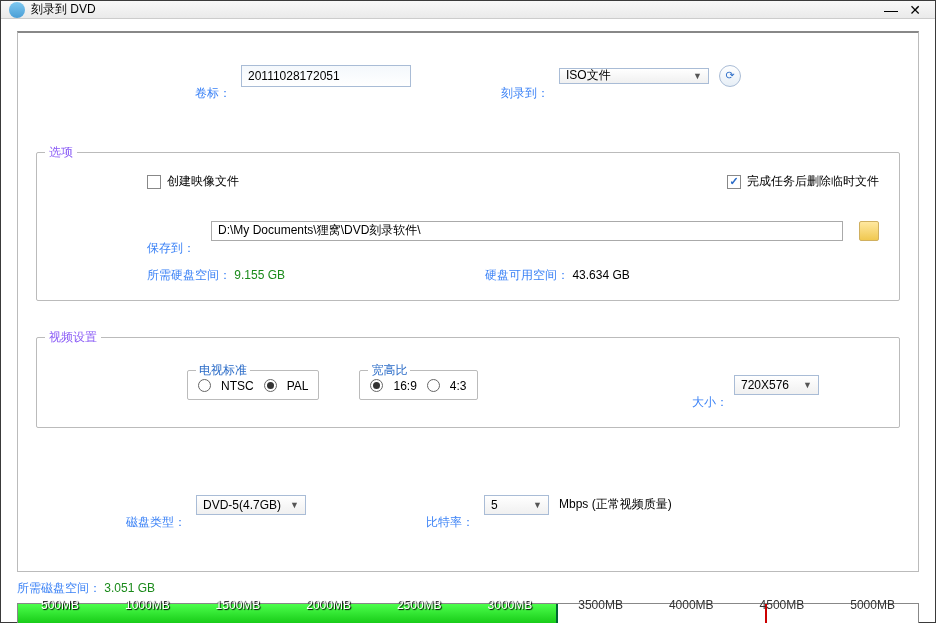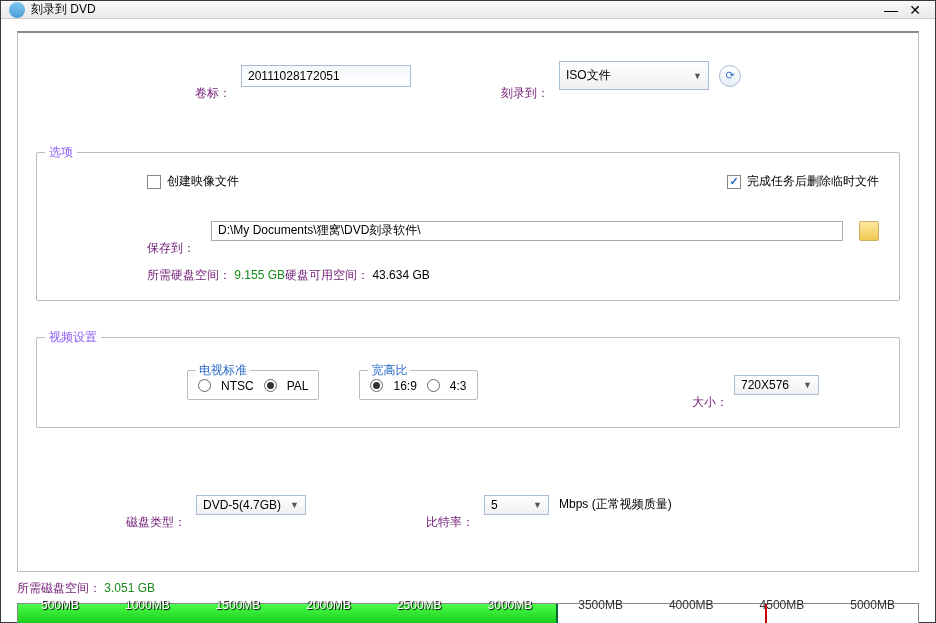--- a/index.html
+++ b/index.html
@@ -7,36 +7,36 @@
 .window { width: 936px; height: 623px; background: #fff; border: 1px solid #3a3a3a; display: flex; flex-direction: column; }
 .titlebar { height: 28px; background: linear-gradient(#f8f8f8,#eaeaea); display: flex; align-items: center; padding: 0 8px; border-bottom: 1px solid #ccc; }
 .titlebar .icon { width: 16px; height: 16px; background: linear-gradient(#7ec8f0,#4a9ed6); border-radius: 50%; margin-right: 6px; }
 .titlebar .title { font-weight: normal; }
 .titlebar .spacer { flex: 1; }
 .titlebar .winbtn { width: 24px; text-align: center; cursor: pointer; font-size: 14px; }
 .content { flex: 1; padding: 12px 16px 6px 16px; display: flex; flex-direction: column; }
 .panel { border: 1px solid #bbb; border-top: 2px solid #888; flex: 1; padding: 16px 18px 10px 18px; display: flex; flex-direction: column; position: relative; }
 .row { display: flex; align-items: center; gap: 6px; }
 .toprow { justify-content: center; gap: 10px; margin-bottom: 50px; }
-.label { color: #701a75; margin-top: 36px; }
+.label { color: #3b82f6; margin-top: 36px; }
 .textfield { height: 22px; border: 1px solid #a9bcd6; background: linear-gradient(#f4f8fc,#fff); padding: 0 6px; }
 .textfield.vol { width: 170px; }
-.select { height: 29px; border: 1px solid #a9bcd6; background: linear-gradient(#fff,#f0f0f0); display: flex; align-items: center; padding: 0 6px; cursor: pointer; position: relative; }
+.select { height: 16px; border: 1px solid #a9bcd6; background: linear-gradient(#fff,#f0f0f0); display: flex; align-items: center; padding: 0 6px; cursor: pointer; position: relative; }
 .select .arrow { margin-left: auto; font-size: 9px; color: #555; }
 .select.burn { width: 150px; }
 .circlebtn { width: 22px; height: 22px; border: 1px solid #a9bcd6; border-radius: 50%; background: linear-gradient(#fff,#e6eef6); display: flex; align-items: center; justify-content: center; cursor: pointer; }
 .fieldset { border: 1px solid #bbb; border-radius: 2px; padding: 20px 20px 16px 20px; position: relative; margin-bottom: 36px; }
 .fieldset .legend { position: absolute; top: -9px; left: 8px; background: #fff; padding: 0 4px; color: #8b5cf6; }
 .checkbox { width: 14px; height: 14px; border: 1px solid #888; background: #fff; display: inline-flex; align-items: center; justify-content: center; cursor: pointer; }
 .checkbox.checked::after { content: "✓"; color: #2a6bc7; font-size: 11px; font-weight: bold; }
 .optrow1 { display: flex; align-items: center; margin-bottom: 14px; padding-left: 90px; }
 .optrow2 { display: flex; align-items: center; gap: 16px; margin-bottom: 10px; padding-left: 90px; }
 .pathfield { flex: 1; height: 20px; border: 1px solid #aaa; padding: 0 6px; background: #fff; }
 .browse { width: 20px; height: 20px; border: 1px solid #d0b060; background: linear-gradient(#ffe8a0,#f0c850); cursor: pointer; border-radius: 2px; }
-.optrow3 { display: flex; padding-left: 90px; }
+.optrow3 { display: flex; padding-left: 90px; gap: 200px; }
 .green { color: #1a8a1a; }
 .subfieldset { border: 1px solid #bbb; border-radius: 2px; padding: 8px 10px 6px 10px; position: relative; display: flex; align-items: center; gap: 10px; }
 .subfieldset .sublegend { position: absolute; top: -9px; left: 8px; background: #fff; padding: 0 3px; color: #2a6bc7; }
 .radio { width: 13px; height: 13px; border: 1px solid #666; border-radius: 50%; display: inline-flex; align-items: center; justify-content: center; cursor: pointer; background: #fff; }
 .radio.on::after { content: ""; width: 7px; height: 7px; background: #333; border-radius: 50%; }
 .videorow { display: flex; align-items: center; gap: 40px; padding-left: 130px; }
 .sizerow { display: flex; align-items: center; gap: 6px; margin-left: auto; padding-right: 60px; }
 .select.small { width: 85px; height: 20px; text-align: right; }
 .midrow { display: flex; align-items: center; gap: 10px; padding-left: 90px; margin-bottom: 30px; }
 .select.disk { width: 110px; height: 20px; }

